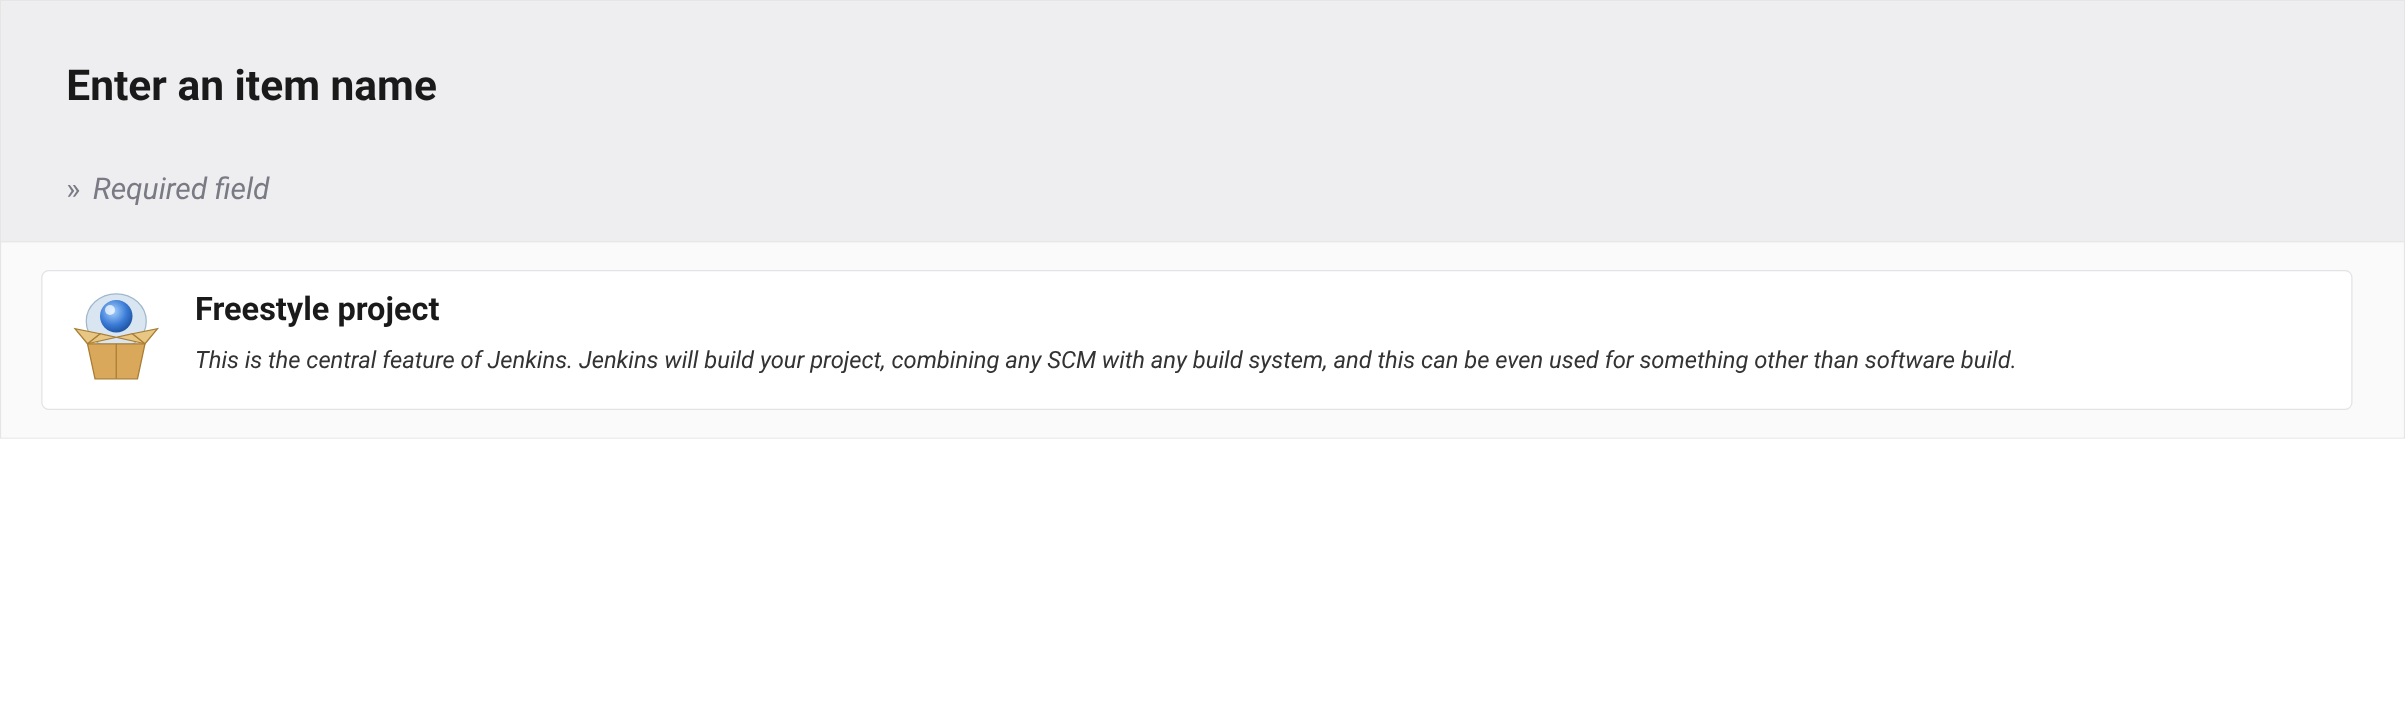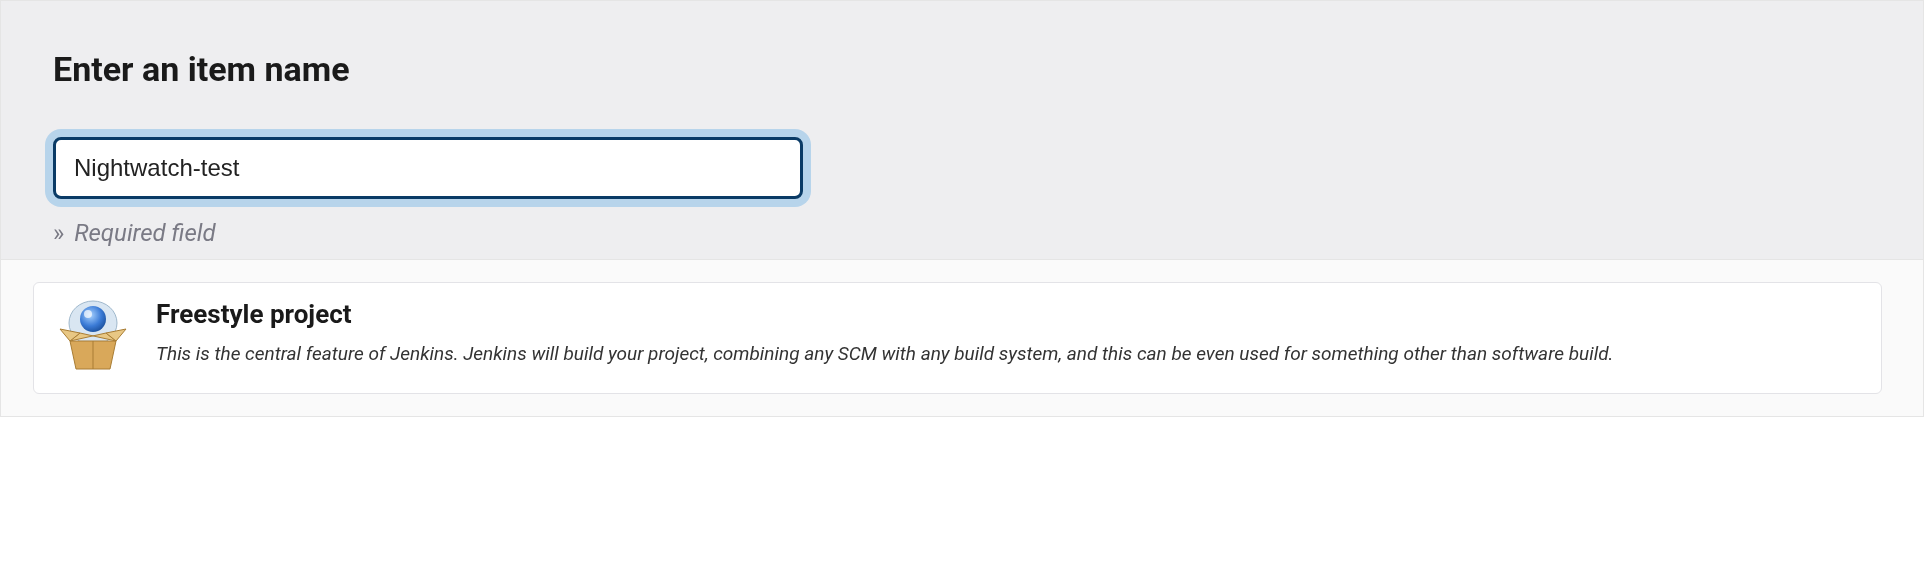--- a/index.html
+++ b/index.html
@@ -12,21 +12,21 @@
       background: #ffffff;
       color: #1a1a1a;
       width: 1924px;
     }
     .outer-panel {
       border: 1px solid #e5e5e5;
       background: #f7f7f8;
       width: 100%;
     }
     .header-section {
-      padding: 48px 52px 12px 52px;
+      padding: 48px 52px 28px 52px;
       border-bottom: 1px solid #e5e5e5;
       background: #eeeef0;
     }
     .page-title {
       font-size: 34px;
       font-weight: 700;
       color: #1a1a1a;
       margin-bottom: 48px;
     }
     .input-wrap {
@@ -97,23 +97,20 @@
     }
   </style>
 </head>
 <body>
 
 <div class="outer-panel">
 
   <div class="header-section">
     <h1 class="page-title">Enter an item name</h1>
 
-    <div class="input-wrap">
-      <input type="text" class="name-input" value="Nightwatch-test" style="">
-    </div>
 
     <div class="hint-row">
       <span class="hint-arrows">»</span>
       <span>Required field</span>
     </div>
   </div>
 
   <div class="items-section">
     <div class="item-card">
       <div class="item-icon">

